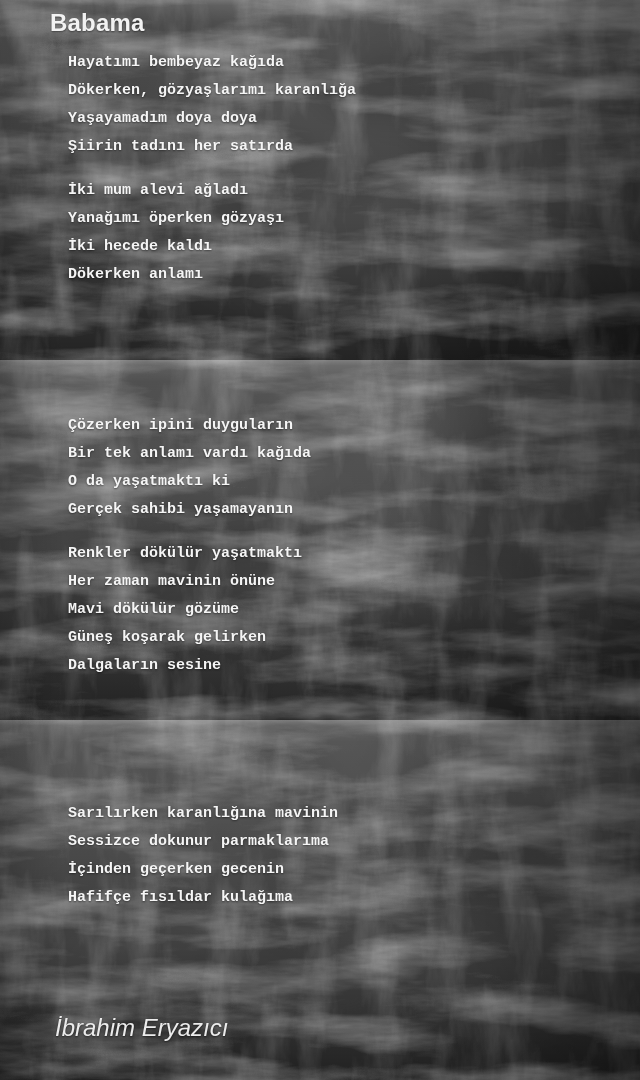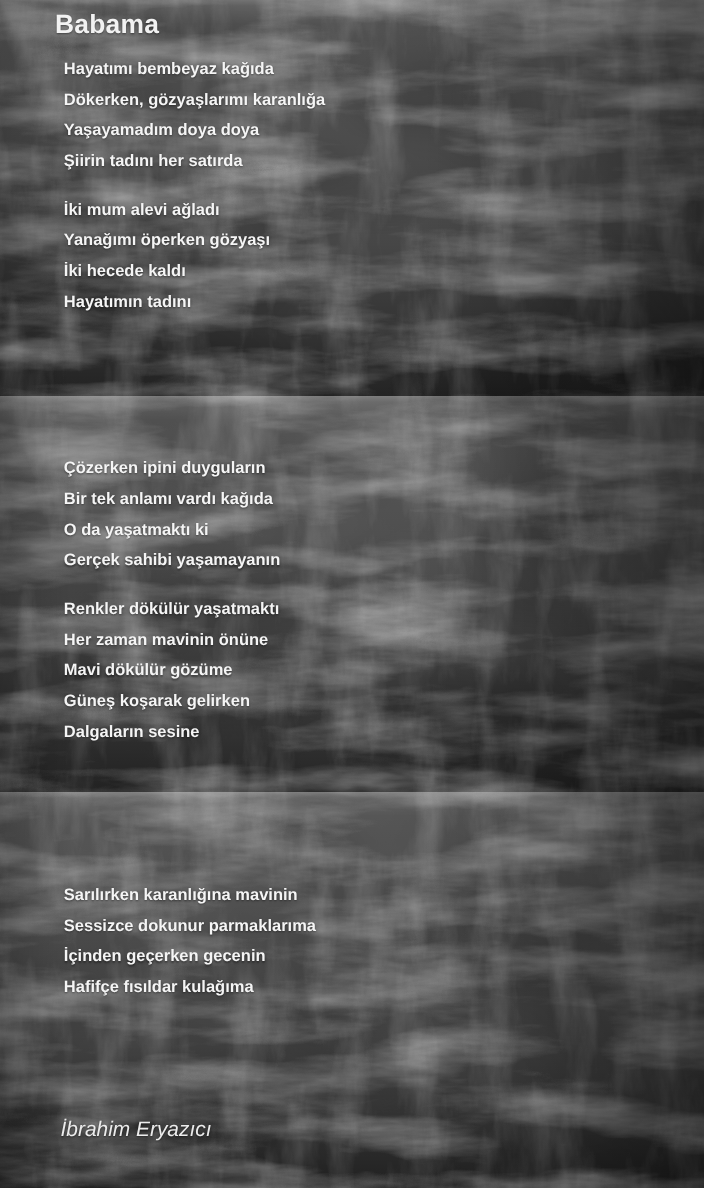--- a/index.html
+++ b/index.html
@@ -9,35 +9,35 @@
     background:#3c3c3c;
   }
   .bg{position:absolute;top:0;left:0;display:block;}
   .content{position:absolute;top:0;left:0;width:640px;height:796px;}
   .title{
     position:absolute;left:50px;top:9px;margin:0;
     font-size:24px;font-weight:700;letter-spacing:.2px;
     color:var(--title-color,#f2f2f2);
     text-shadow:0 1px 2px rgba(0,0,0,.45);
   }
-  .stanza{position:absolute;left:58px;}
+  .stanza{position:absolute;left:68px;font-family:Liberation Mono, monospace;}
   .stanza p{
     margin:0;font-size:15px;font-weight:700;line-height:28px;
     color:var(--text-color,#f5f5f5);
     text-shadow:0 1px 2px rgba(0,0,0,.45);
     white-space:nowrap;
   }
   .s1{top:49px}
   .s2{top:177px}
   .s3{top:412px}
   .s4{top:540px}
   .s5{top:800px}
   .author{
     position:absolute;left:55px;top:1016px;
-    font-size:19px;font-style:italic;font-weight:400;line-height:24px;
+    font-size:24px;font-style:italic;font-weight:400;line-height:24px;
     color:var(--author-color,#ececec);
     text-shadow:0 1px 2px rgba(0,0,0,.5);
   }
 </style>
 </head>
 <body>
 
 <div class="page">
 
   <svg class="bg" width="640" height="1080" viewBox="0 0 640 1080" preserveAspectRatio="none" aria-hidden="true">
@@ -86,21 +86,21 @@
       <p>Hayatımı bembeyaz kağıda</p>
       <p>Dökerken, gözyaşlarımı karanlığa</p>
       <p>Yaşayamadım doya doya</p>
       <p>Şiirin tadını her satırda</p>
     </div>
 
     <div class="stanza s2">
       <p>İki mum alevi ağladı</p>
       <p>Yanağımı öperken gözyaşı</p>
       <p>İki hecede kaldı</p>
-      <p>Hayatımın tadını</p>
+      <p>Dökerken anlamı</p>
     </div>
 
     <div class="stanza s3">
       <p>Çözerken ipini duyguların</p>
       <p>Bir tek anlamı vardı kağıda</p>
       <p>O da yaşatmaktı ki</p>
       <p>Gerçek sahibi yaşamayanın</p>
     </div>
 
     <div class="stanza s4">

